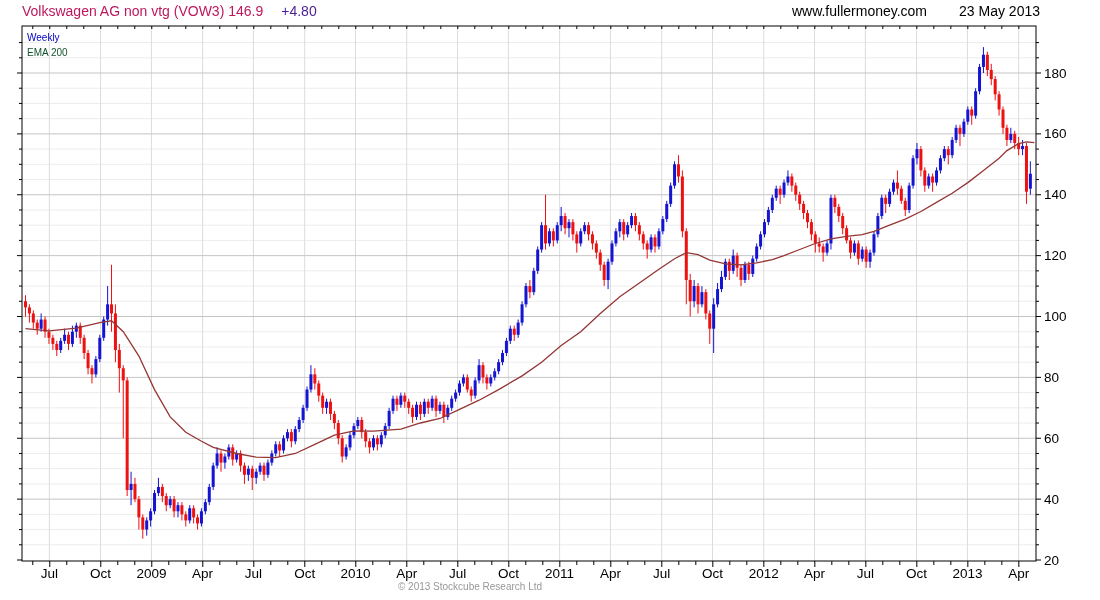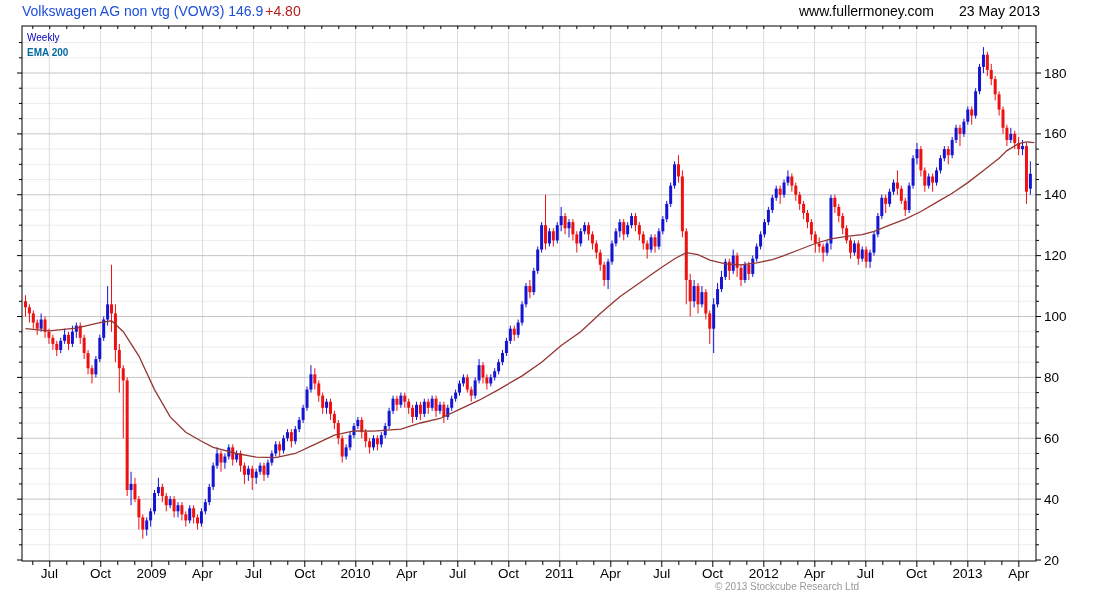--- a/index.html
+++ b/index.html
@@ -1,26 +1,26 @@
 <!DOCTYPE html>
 <html><head>
 <meta charset="utf-8">
 <style>
   html,body{margin:0;padding:0;background:#ffffff;}
   body{width:1100px;height:600px;position:relative;overflow:hidden;
        font-family:"Liberation Sans","DejaVu Sans",sans-serif;}
   .hdr{position:absolute;top:3px;left:22px;width:1018px;height:18px;
        font-size:14px;color:#000;display:flex;justify-content:space-between;white-space:nowrap;}
-  .hdr .title-main{color:#1d4ed8;}
-  .hdr .title-change{color:#b91c1c;margin-left:2px;}
-  .hdr-right{display:flex;gap:25px;}
+  .hdr .title-main{color:#be185d;}
+  .hdr .title-change{color:#4c1d95;margin-left:18px;}
+  .hdr-right{display:flex;gap:32px;}
   .legend{position:absolute;left:27px;top:30px;font-size:10px;line-height:15px;z-index:3;}
   .legend .weekly{color:#0000bf;}
-  .legend .ema{color:#0369a1;font-weight:bold;}
-  .copyright{position:absolute;top:581px;left:0;width:859px;text-align:right;
+  .legend .ema{color:#14532d;}
+  .copyright{position:absolute;top:581px;left:0;width:940px;text-align:center;
              font-size:10px;color:#989898;z-index:3;}
   svg{position:absolute;top:0;left:0;}
   text{font-family:"Liberation Sans","DejaVu Sans",sans-serif;}
 </style>
 </head>
 <body>
 
 <svg id="chart-svg" width="1100" height="600">
     <g>
       <line x1="22" x2="1036" y1="544.78125" y2="544.78125" stroke="#ececec" stroke-width="1"></line>

